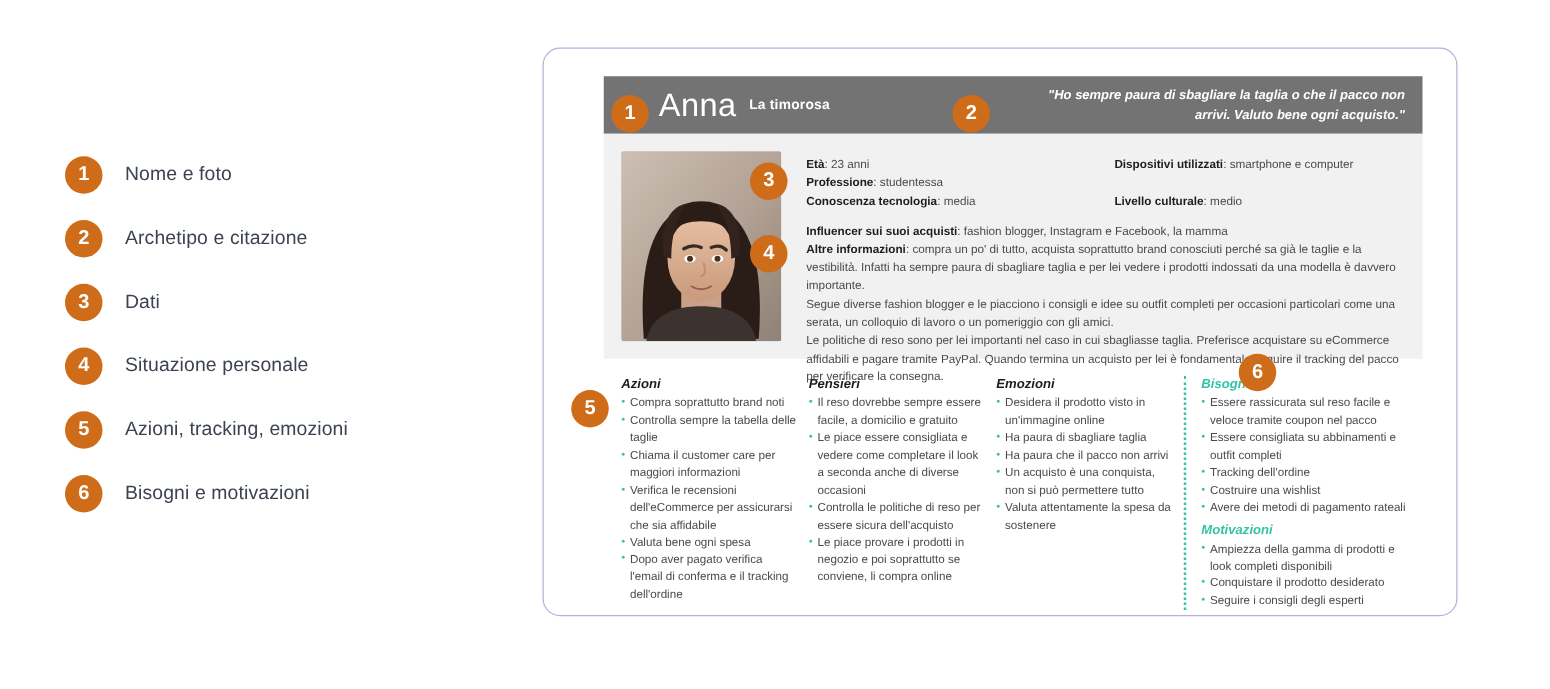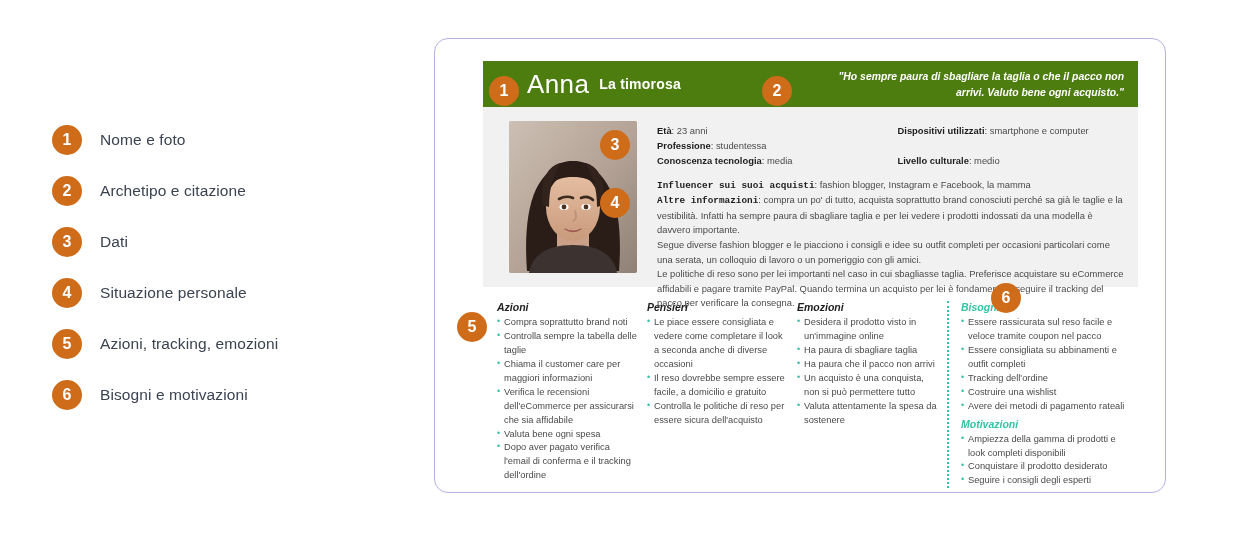--- a/index.html
+++ b/index.html
@@ -37,62 +37,62 @@
     background: #ffffff;
   }
   .sheet {
     position: absolute; left: 48px; top: 22px;
     width: 655px; height: 410px;
   }
 
   
   .hdr {
     position: relative;
-    height: 46px; background: #4d7c0f;
+    height: 46px; background: #737373;
     display: flex; align-items: center;
   }
   .hdr-name {
     margin-left: 44px;
     color: #ffffff; font-size: 26px; font-weight: 300;
     letter-spacing: .4px; line-height: 1;
   }
   .hdr-arch {
     margin-left: 10px; color: #ffffff;
-    font-size: 14px; font-weight: bold; letter-spacing: .2px;
+    font-size: 11px; font-weight: bold; letter-spacing: .2px;
   }
   .hdr-quote {
     position: absolute; right: 14px; top: 8px; width: 300px;
     color: #ffffff; font-size: 10.4px; font-style: italic;
     font-weight: bold; text-align: right; line-height: 1.5;
   }
 
   
   .body-band {
     position: relative;
     background: #f1f1f1;
     height: 180px;
-    padding: 14px 14px 10px 26px;
+    padding: 14px 14px 10px 14px;
     display: flex;
     justify-content: flex-end;
   }
   .photo {
     width: 128px; height: 152px; flex: 0 0 auto;
     border-radius: 2px; overflow: hidden;
     background: #cfc5bd;
   }
   .photo svg { display: block; width: 100%; height: 100%; }
 
   .info { flex: 1; margin-left: 20px; padding-top: 2px; }
   .kv-top { display: flex; }
   .kv-col { flex: 1; }
   .kv-col.right { padding-left: 14px; }
   .kv { font-size: 9.4px; color: #4a4a4a; line-height: 1.62; }
   .kv b { color: #1d1d1d; }
   .para { font-size: 9.4px; color: #4a4a4a; line-height: 1.55; margin-top: 9px; }
-  .para b { color: #1d1d1d; font-family: Liberation Mono, monospace; }
+  .para b { color: #1d1d1d; }
   .para p { margin-top: 0; }
 
   
   .cols {
     display: flex; padding: 14px 12px 0 14px; background: #ffffff;
   }
   .col { width: 150px; padding-right: 10px; }
   .col.needs {
     width: 178px; padding-left: 12px; padding-right: 0;
     border-left: 2px dotted #35c3a7;
@@ -261,23 +261,24 @@
             <li>Chiama il customer care per maggiori informazioni</li>
             <li>Verifica le recensioni dell'eCommerce per assicurarsi che sia affidabile</li>
             <li>Valuta bene ogni spesa</li>
             <li>Dopo aver pagato verifica l'email di conferma e il tracking dell'ordine</li>
           </ul>
         </div>
 
         <div class="col">
           <div class="col-title">Pensieri</div>
           <ul>
+            <li>Il reso dovrebbe sempre essere facile, a domicilio e gratuito</li>
             <li>Le piace essere consigliata e vedere come completare il look a seconda anche di diverse occasioni</li>
-            <li>Il reso dovrebbe sempre essere facile, a domicilio e gratuito</li>
             <li>Controlla le politiche di reso per essere sicura dell'acquisto</li>
+            <li>Le piace provare i prodotti in negozio e poi soprattutto se conviene, li compra online</li>
           </ul>
         </div>
 
         <div class="col">
           <div class="col-title">Emozioni</div>
           <ul>
             <li>Desidera il prodotto visto in un'immagine online</li>
             <li>Ha paura di sbagliare taglia</li>
             <li>Ha paura che il pacco non arrivi</li>
             <li>Un acquisto è una conquista, non si può permettere tutto</li>

